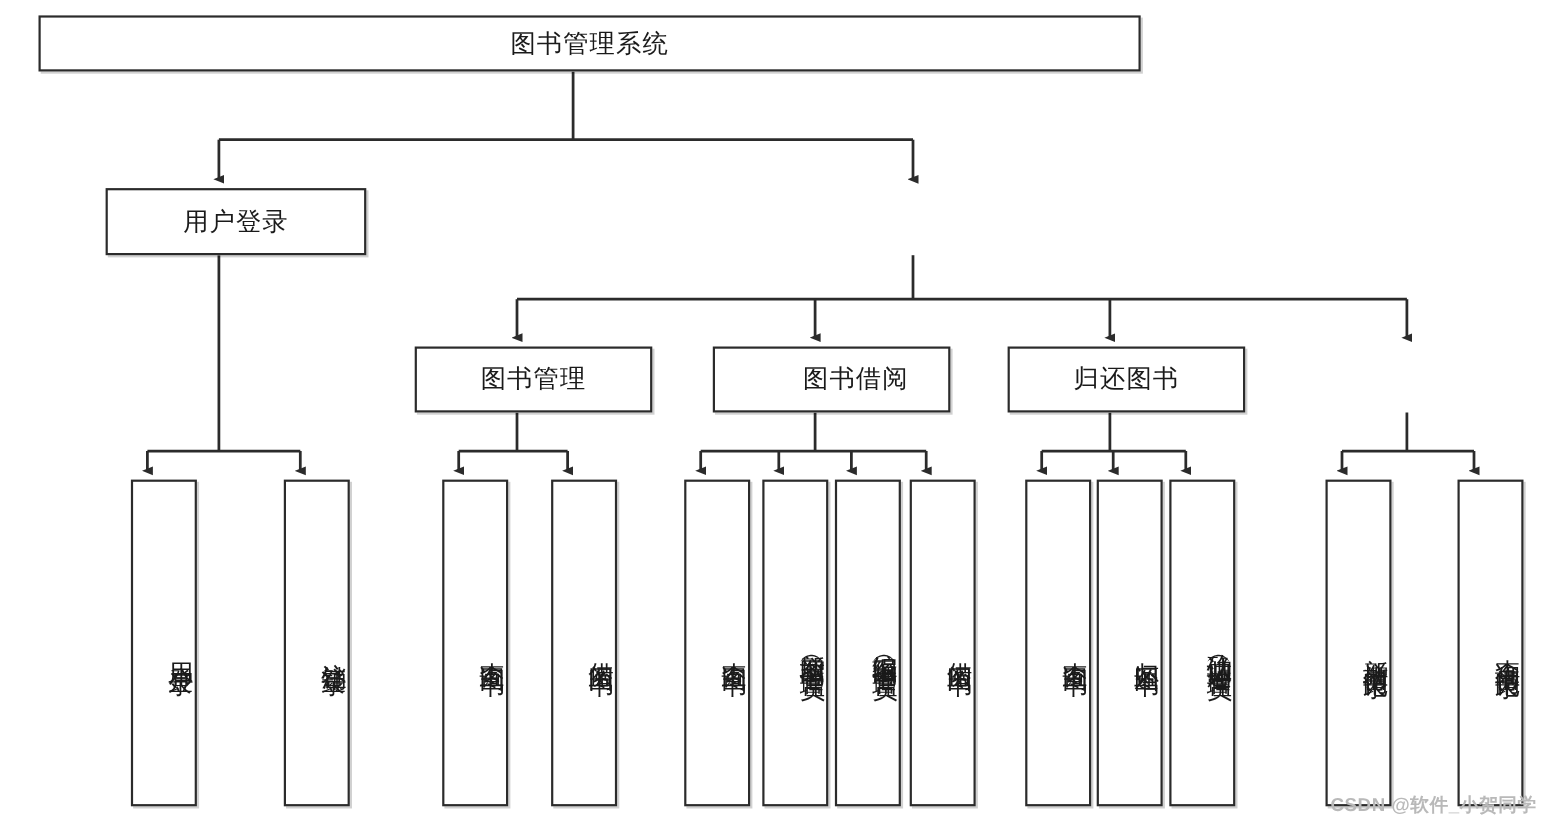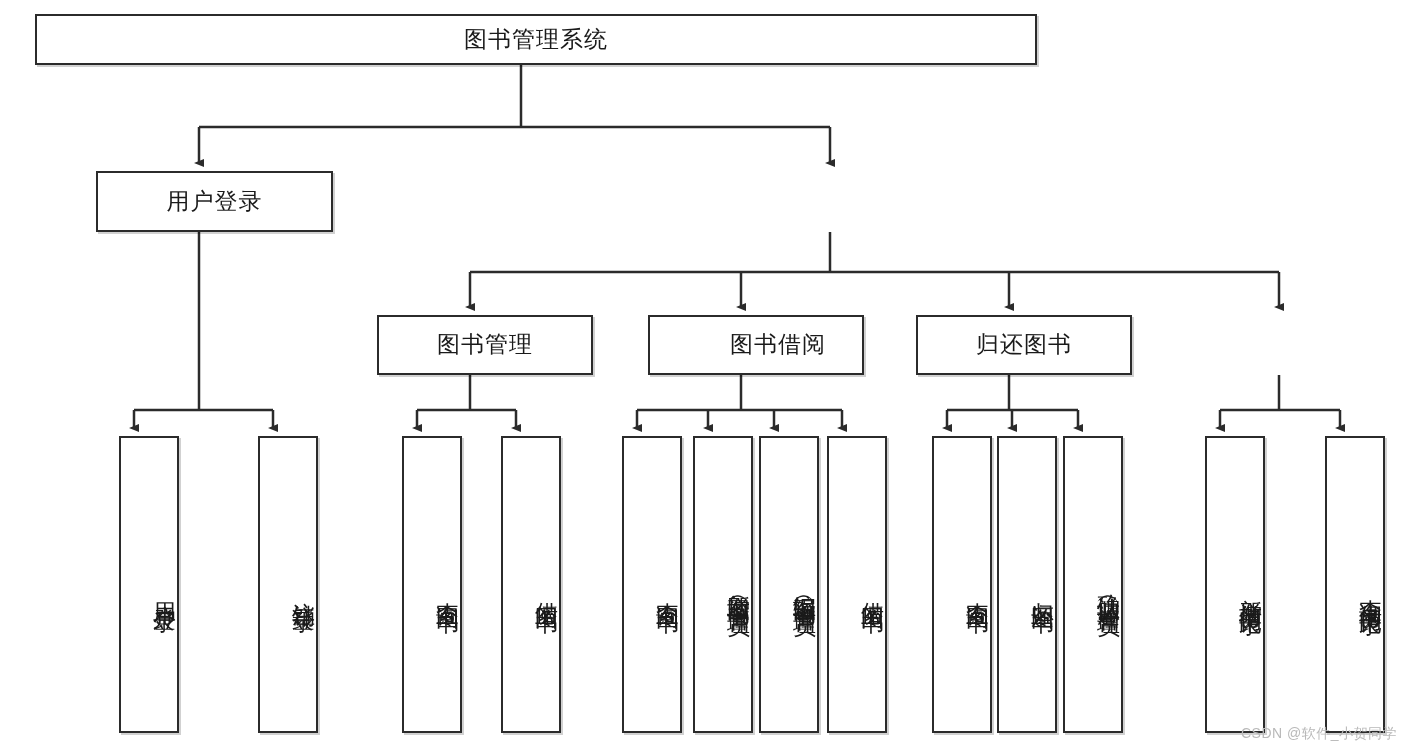--- a/index.html
+++ b/index.html
@@ -59,25 +59,26 @@
   }
   .node.vert .label {
     writing-mode: vertical-rl;
     text-orientation: upright;
     max-height: 100%;
   }
   #watermark {
     position: absolute;
     right: 8px;
     bottom: 4px;
-    font-size: 14px;
+    font-size: 17px;
     color: #b9b9b9;
     letter-spacing: 0.5px;
     z-index: 5;
     white-space: nowrap;
+    font-weight: bold;
   }
 </style>
 </head>
 <body>
 
 <div id="canvas">
 
   <svg id="connectors" viewBox="0 0 1405 747" xmlns="http://www.w3.org/2000/svg">
     <defs>
       <marker id="arrow" markerWidth="10" markerHeight="10" refX="5" refY="5" orient="auto" markerUnits="userSpaceOnUse">

